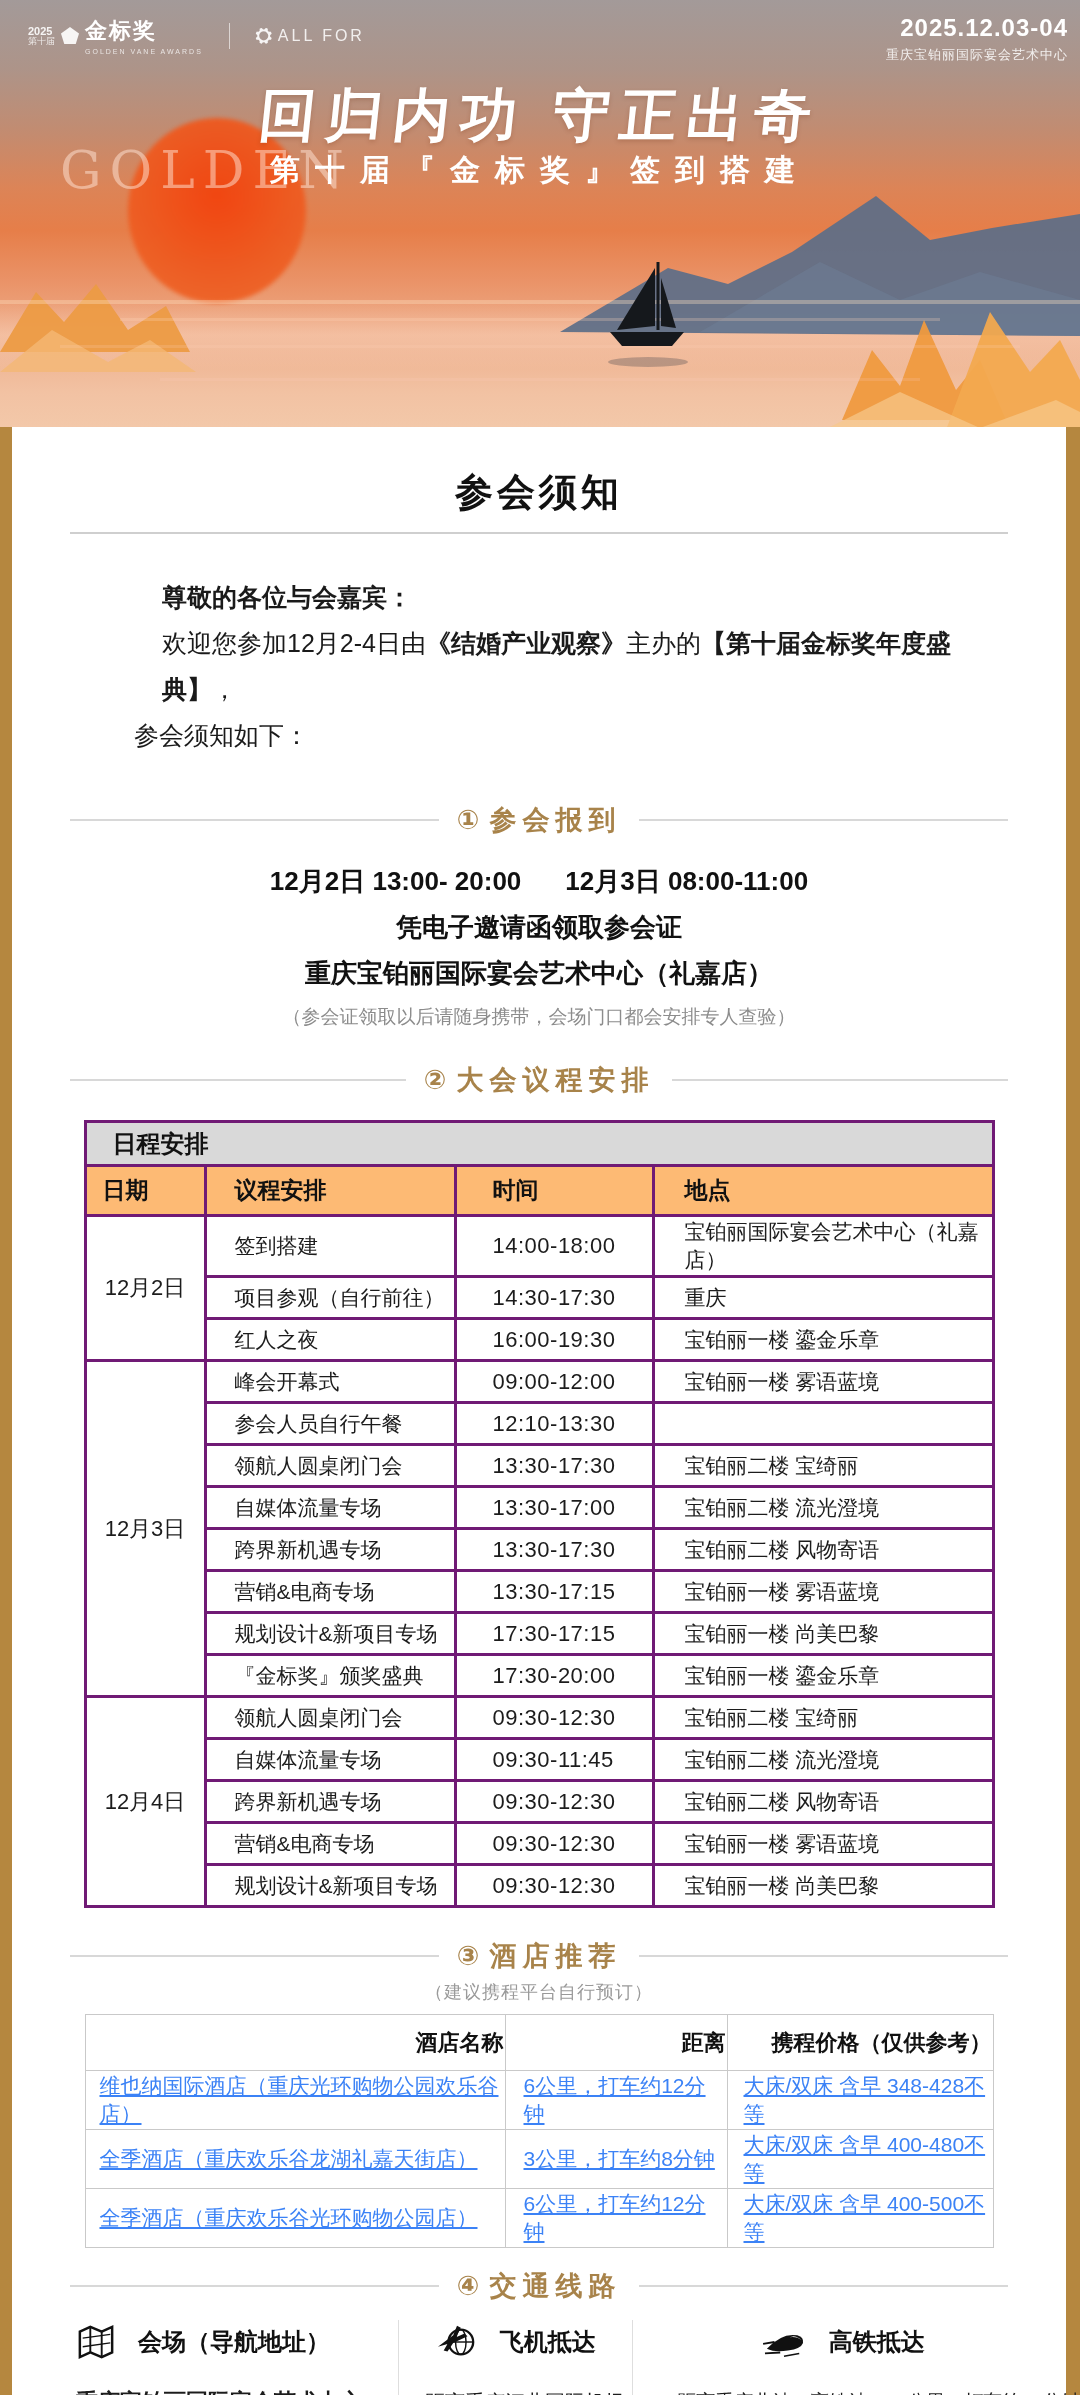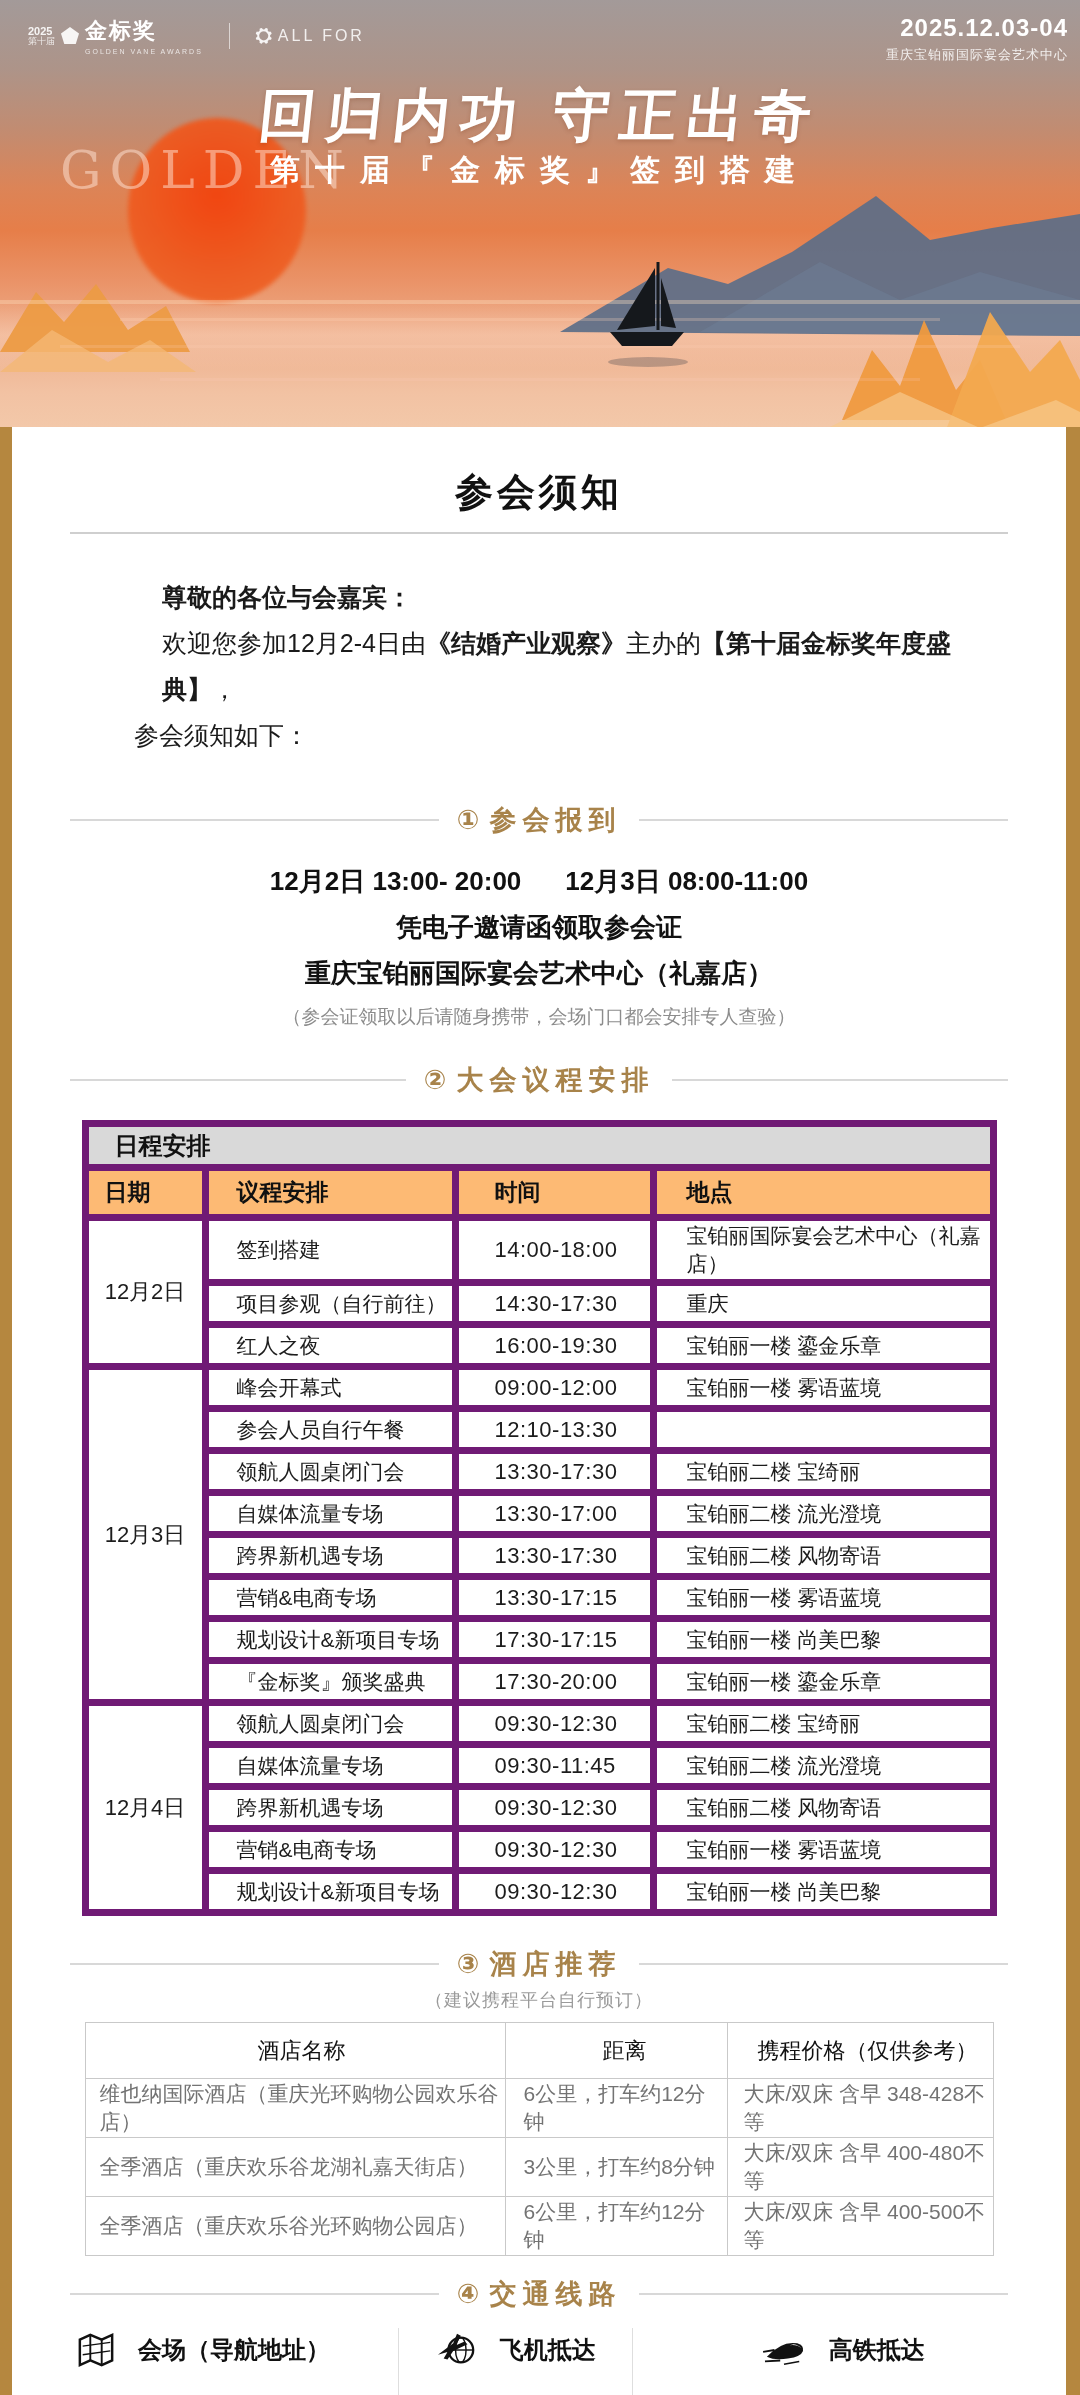--- a/index.html
+++ b/index.html
@@ -72,40 +72,40 @@
   .sec-head .num{margin-right:4px;font-weight:600;}
   .sec-sub{margin-top:6px;text-align:center;color:#9a9a9a;font-size:18px;letter-spacing:1px;}
 
   .reg{margin-top:20px;text-align:center;}
   .reg .l{font-size:26px;font-weight:800;line-height:46px;color:#111;}
   .reg .gap{display:inline-block;width:44px;}
   .reg .note{font-size:19px;color:#8c8c8c;line-height:38px;margin-top:2px;}
 
   
   table.sched{width:908px;margin:22px auto 0 auto;border-collapse:collapse;table-layout:fixed;}
-  table.sched td,table.sched th{border:7px solid #701a75;box-sizing:border-box;}
+  table.sched td,table.sched th{border:3px solid #701a75;box-sizing:border-box;}
   .sched .cap th{background:#d9d9d9;text-align:left;font-size:24px;font-weight:800;
       height:44px;padding-left:26px;color:#111;}
   .sched .cols th{background:#fdba74;text-align:left;font-size:23px;font-weight:800;height:50px;color:#111;}
   .sched .cols th.h-date{padding-left:16px;}
   .sched .cols th.h-agenda{padding-left:28px;}
   .sched .cols th.h-time{padding-left:36px;}
   .sched .cols th.h-place{padding-left:30px;}
   .sched td{height:42px;font-size:21px;color:#1c1c1c;}
   .sched td.c-date{text-align:center;font-size:22px;}
   .sched td.c-agenda{padding-left:28px;}
   .sched td.c-time{padding-left:36px;font-size:22px;letter-spacing:.5px;}
   .sched td.c-place{padding-left:30px;}
   .sched tbody{border-top:2px solid #ababab;}
   .col-date{width:120px;}.col-agenda{width:250px;}.col-time{width:198px;}.col-place{width:340px;}
 
   table.hotels{width:908px;margin:10px auto 0 auto;border-collapse:collapse;table-layout:fixed;}
   .hotels th,.hotels td{border:1px solid #c9c9c9;box-sizing:border-box;}
-  .hotels th{text-align:center;font-size:22px;font-weight:400;height:56px;color:#111;background:#fff;}
-  .hotels td{height:56px;font-size:21px;color:#737373;}
+  .hotels th{text-align:right;font-size:22px;font-weight:700;height:56px;color:#111;background:#fff;}
+  .hotels td{height:56px;font-size:21px;color:#3b82f6;text-decoration:underline;}
   .hotels .hc1{width:420px;padding-left:14px;}
   .hotels .hc2{width:222px;padding-left:18px;}
   .hotels .hc3{width:266px;padding-left:16px;}
 
   
   .transport{display:grid;grid-template-columns:33% 24% 43%;margin:16px 14px 0 64px;min-height:182px;}
   .tcol{box-sizing:border-box;padding-bottom:16px;}
   .tcol.c2,.tcol.c3{border-left:1px solid #dedede;}
   .thead{display:flex;align-items:center;gap:22px;font-size:24px;font-weight:800;color:#111;height:44px;}
   .c1 .thead{justify-content:flex-start;}

